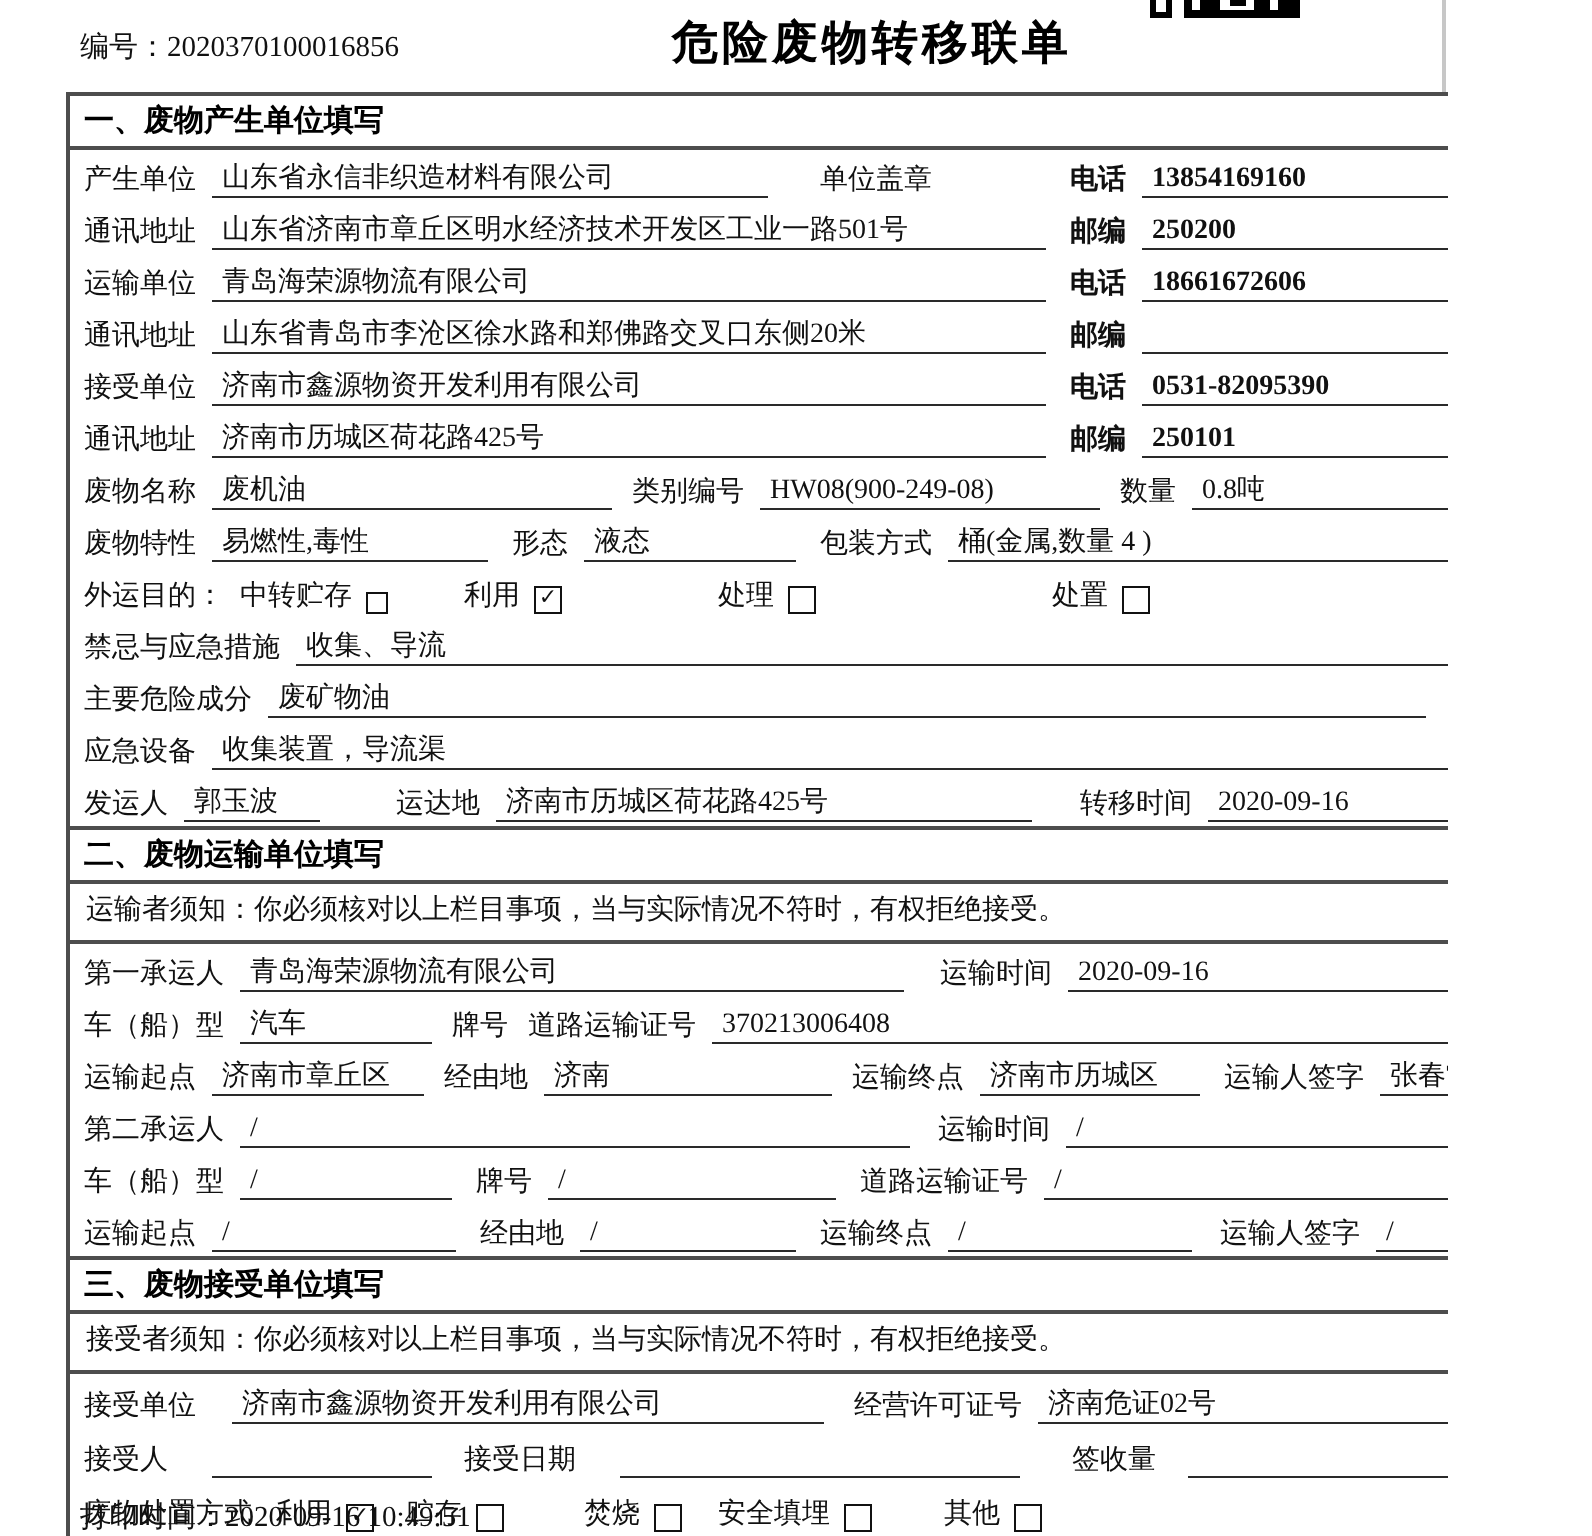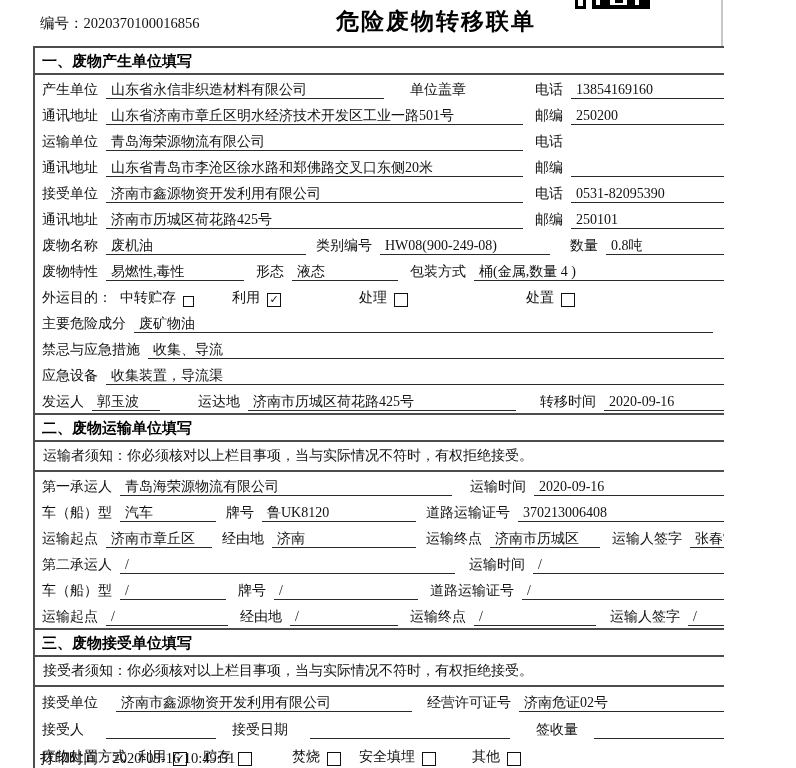--- a/index.html
+++ b/index.html
@@ -15,21 +15,21 @@
   .section:first-child{border-top:none;}
   .sec-title{height:25px;line-height:25px;padding:0 7px;font-weight:bold;font-size:15px;
              border-bottom:2px solid #4d4d4d;font-family:"Liberation Sans","DejaVu Sans",sans-serif;color:#000;}
   .notice{height:28px;line-height:28px;padding:0 8px;border-bottom:2px solid #4d4d4d;white-space:nowrap;}
   .row{display:flex;align-items:flex-end;height:24px;padding:0 8px 2px 7px;}
   .row.h25{height:25px;}
   .lbl{white-space:nowrap;flex:0 0 auto;}
   .val{display:inline-block;border-bottom:1.5px solid #2a2a2a;height:17px;line-height:17px;
        margin-left:8px;padding:0 5px;white-space:nowrap;overflow:visible;flex:0 0 auto;}
   .grow{flex:1 1 auto;}
-  .rg{margin-left:auto;width:214px;display:flex;align-items:flex-end;flex:0 0 auto;}
+  .rg{margin-left:auto;width:214px;display:flex;align-items:flex-end;flex:0 0 auto;font-weight:bold;}
   .rg .val{flex:1 1 auto;}
   .opt{display:inline-flex;align-items:flex-end;white-space:nowrap;}
   .cb{display:inline-block;width:12px;height:12px;border:1.2px solid #111;margin-left:7px;
       font-size:11px;line-height:11px;text-align:center;font-family:"Liberation Sans","DejaVu Sans",sans-serif;}
   .print-line{position:absolute;left:40px;top:749px;font-size:14.5px;white-space:nowrap;}
 </style>
 </head>
 <body>
 
 <div class="page">
@@ -72,20 +72,21 @@
           <span class="lbl">邮编</span>
           <span class="val grow">250200</span>
         </span>
       </div>
 
       <div class="row">
         <span class="lbl">运输单位</span>
         <span class="val grow" style="margin-right:12px">青岛海荣源物流有限公司</span>
         <span class="rg">
           <span class="lbl">电话</span>
+          <span class="val grow">18661672606</span>
         </span>
       </div>
 
       <div class="row">
         <span class="lbl">通讯地址</span>
         <span class="val grow" style="margin-right:12px">山东省青岛市李沧区徐水路和郑佛路交叉口东侧20米</span>
         <span class="rg">
           <span class="lbl">邮编</span>
           <span class="val grow"></span>
         </span>
@@ -107,21 +108,21 @@
           <span class="lbl">邮编</span>
           <span class="val grow">250101</span>
         </span>
       </div>
 
       <div class="row">
         <span class="lbl">废物名称</span>
         <span class="val" style="width:190px">废机油</span>
         <span class="lbl" style="margin-left:10px">类别编号</span>
         <span class="val" style="width:160px">HW08(900-249-08)</span>
-        <span class="lbl" style="margin-left:20px">数量</span>
+        <span class="lbl" style="margin-left:10px">数量</span>
         <span class="val grow">0.8吨</span>
       </div>
 
       <div class="row">
         <span class="lbl">废物特性</span>
         <span class="val" style="width:128px">易燃性,毒性</span>
         <span class="lbl" style="margin-left:12px">形态</span>
         <span class="val" style="width:96px">液态</span>
         <span class="lbl" style="margin-left:12px">包装方式</span>
         <span class="val grow">桶(金属,数量 4 )</span>
@@ -141,27 +142,27 @@
           <span>处理</span>
           <span class="cb"></span>
         </span>
         <span class="opt" style="margin-left:118px">
           <span>处置</span>
           <span class="cb"></span>
         </span>
       </div>
 
       <div class="row">
+        <span class="lbl">禁忌与应急措施</span>
+        <span class="val grow" style="margin-right:16px">收集、导流</span>
+      </div>
+
+      <div class="row">
         <span class="lbl">主要危险成分</span>
         <span class="val grow" style="margin-right:36px">废矿物油</span>
-      </div>
-
-      <div class="row">
-        <span class="lbl">禁忌与应急措施</span>
-        <span class="val grow" style="margin-right:16px">收集、导流</span>
       </div>
 
       <div class="row">
         <span class="lbl">应急设备</span>
         <span class="val grow" style="margin-right:2px">收集装置，导流渠</span>
       </div>
 
       <div class="row">
         <span class="lbl">发运人</span>
         <span class="val" style="width:58px">郭玉波</span>
@@ -180,21 +181,20 @@
         <span class="lbl">第一承运人</span>
         <span class="val" style="width:322px">青岛海荣源物流有限公司</span>
         <span class="lbl" style="margin-left:18px">运输时间</span>
         <span class="val grow">2020-09-16</span>
       </div>
 
       <div class="row">
         <span class="lbl">车（船）型</span>
         <span class="val" style="width:86px">汽车</span>
         <span class="lbl" style="margin-left:10px">牌号</span>
-        <span class="val" style="width:144px">鲁UK8120</span>
         <span class="lbl" style="margin-left:10px">道路运输证号</span>
         <span class="val grow">370213006408</span>
       </div>
 
       <div class="row">
         <span class="lbl">运输起点</span>
         <span class="val" style="width:96px">济南市章丘区</span>
         <span class="lbl" style="margin-left:10px">经由地</span>
         <span class="val" style="width:134px">济南</span>
         <span class="lbl" style="margin-left:10px">运输终点</span>

